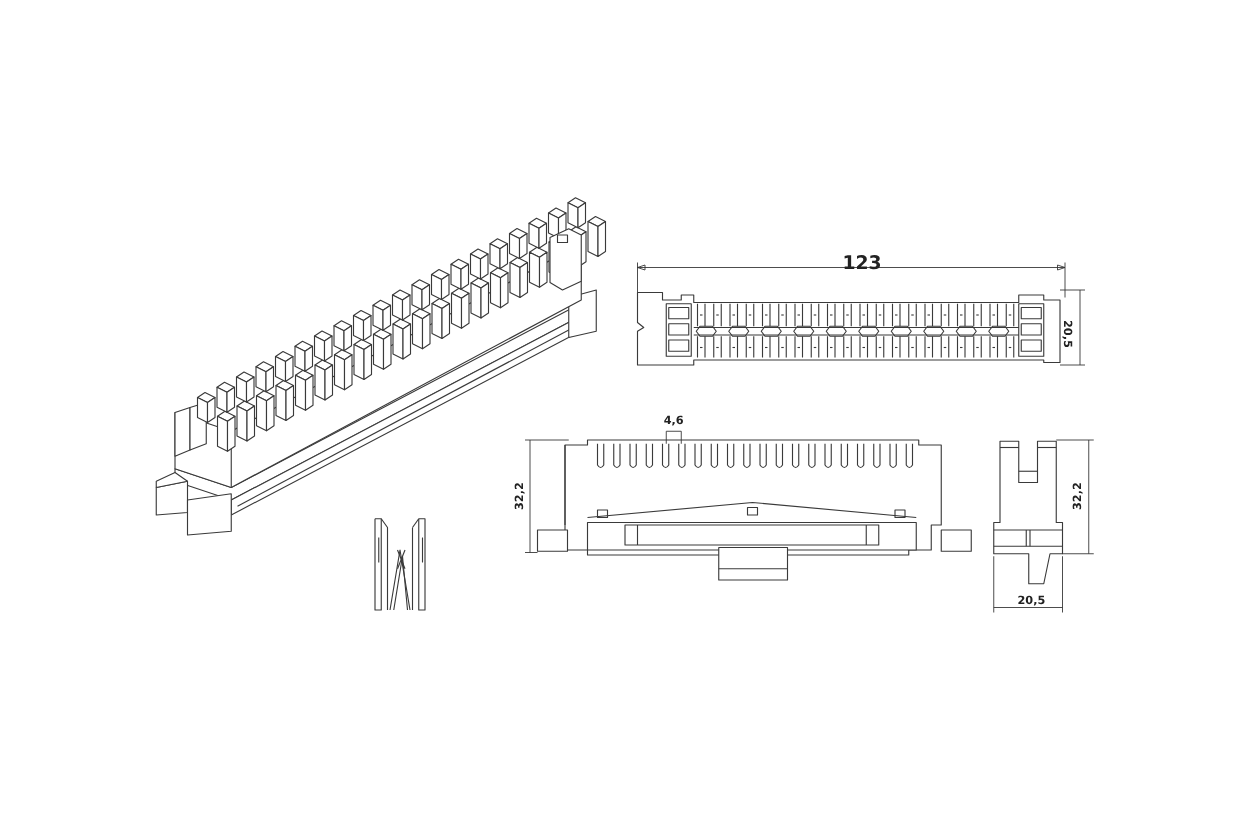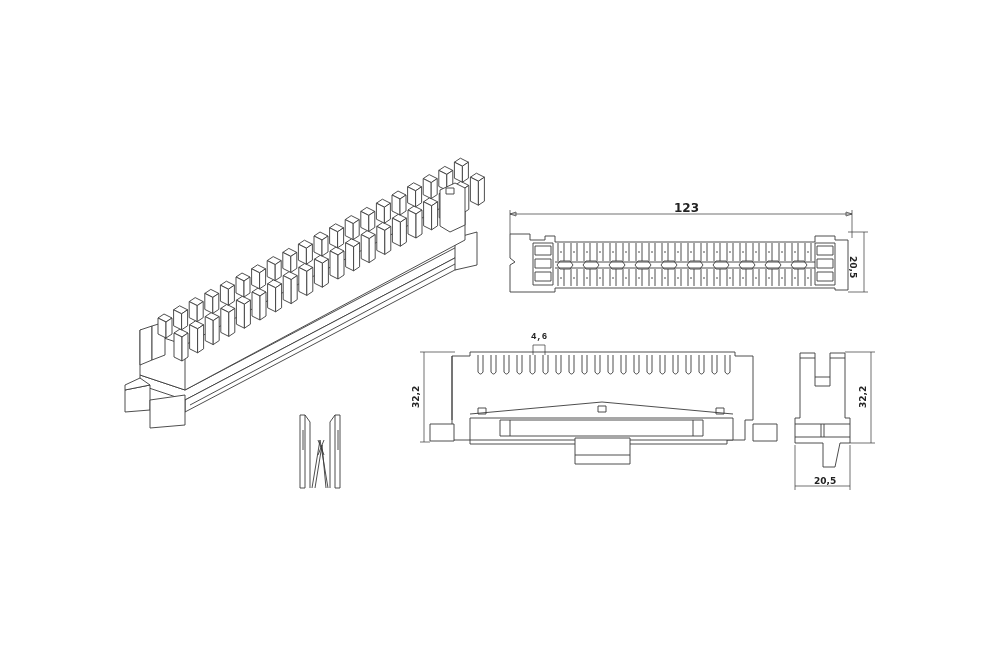--- a/index.html
+++ b/index.html
@@ -365,18 +365,18 @@
       <line x1="824" y1="424" x2="824" y2="437" class="ln"></line>
       <line x1="845" y1="352" x2="875" y2="352" class="dim"></line>
       <line x1="850" y1="443" x2="875" y2="443" class="dim"></line>
       <line x1="871" y1="352" x2="871" y2="443" class="dim"></line>
       <line x1="795" y1="445" x2="795" y2="490" class="dim"></line>
       <line x1="850" y1="445" x2="850" y2="490" class="dim"></line>
       <line x1="795" y1="486" x2="850" y2="486" class="dim"></line>
     </g>
   </svg>
 
-<div style="position:absolute;left:674px;top:201px;font-size:12px;font-weight:bold;color:#222;">123</div>
+<div style="position:absolute;left:674px;top:201px;font-size:15px;font-weight:bold;color:#222;">123</div>
 <div style="position:absolute;left:858px;top:256px;font-size:9px;font-weight:bold;color:#222;transform:rotate(90deg);transform-origin:left top;">20,5</div>
-<div style="position:absolute;left:531px;top:332px;font-size:9px;font-weight:bold;color:#222;font-family:Liberation Mono, monospace;">4,6</div>
+<div style="position:absolute;left:531px;top:332px;font-size:9px;font-weight:bold;color:#222;">4,6</div>
 <div style="position:absolute;left:411px;top:408px;font-size:9px;font-weight:bold;color:#222;transform:rotate(-90deg);transform-origin:left top;">32,2</div>
 <div style="position:absolute;left:858px;top:408px;font-size:9px;font-weight:bold;color:#222;transform:rotate(-90deg);transform-origin:left top;">32,2</div>
 <div style="position:absolute;left:814px;top:476px;font-size:9px;font-weight:bold;color:#222;">20,5</div>
 
 </body></html>

